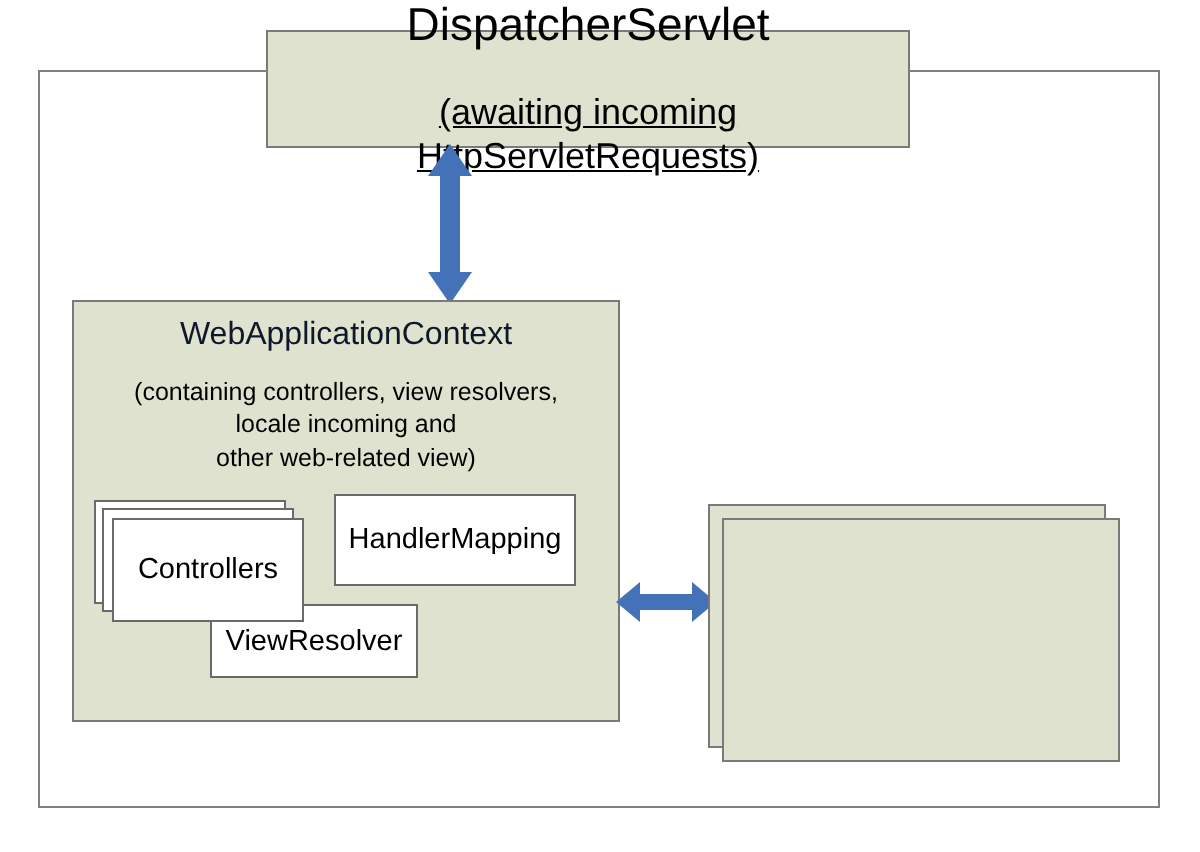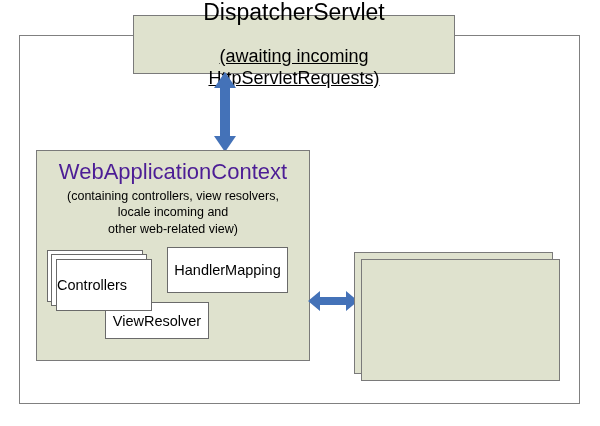--- a/index.html
+++ b/index.html
@@ -75,23 +75,23 @@
     left: 36px;
     top: 150px;
     width: 274px;
     height: 211px;
   }
   .wac-title {
     position: absolute;
     left: 0;
     right: 0;
     top: 8px;
-    font-size: 22px;
-    text-align: center;
-    color: #4c1d95;
+    font-size: 16px;
+    text-align: center;
+    color: #0f172a;
     white-space: nowrap;
   }
   .wac-sub {
     position: absolute;
     left: 0;
     right: 0;
     top: 37px;
     font-size: 12.5px;
     text-align: center;
     color: #000000;
@@ -107,21 +107,21 @@
     height: 67px;
   }
   .ctrl-shadow-1 {
     left: 0px;   top: 0px;  width: 96px; height: 52px;
   }
   .ctrl-shadow-2 {
     left: 4px;   top: 4px;  width: 96px; height: 52px;
   }
   .ctrl-front {
     left: 9px;   top: 9px;  width: 96px; height: 52px;
-    display: flex; align-items: center; 
+    display: flex; align-items: center; justify-content: center;
   }
   .inner-label {
     font-size: 14.5px;
     color: #000;
     white-space: nowrap;
     text-align: center;
   }
 
   .handler {
     left: 167px;

